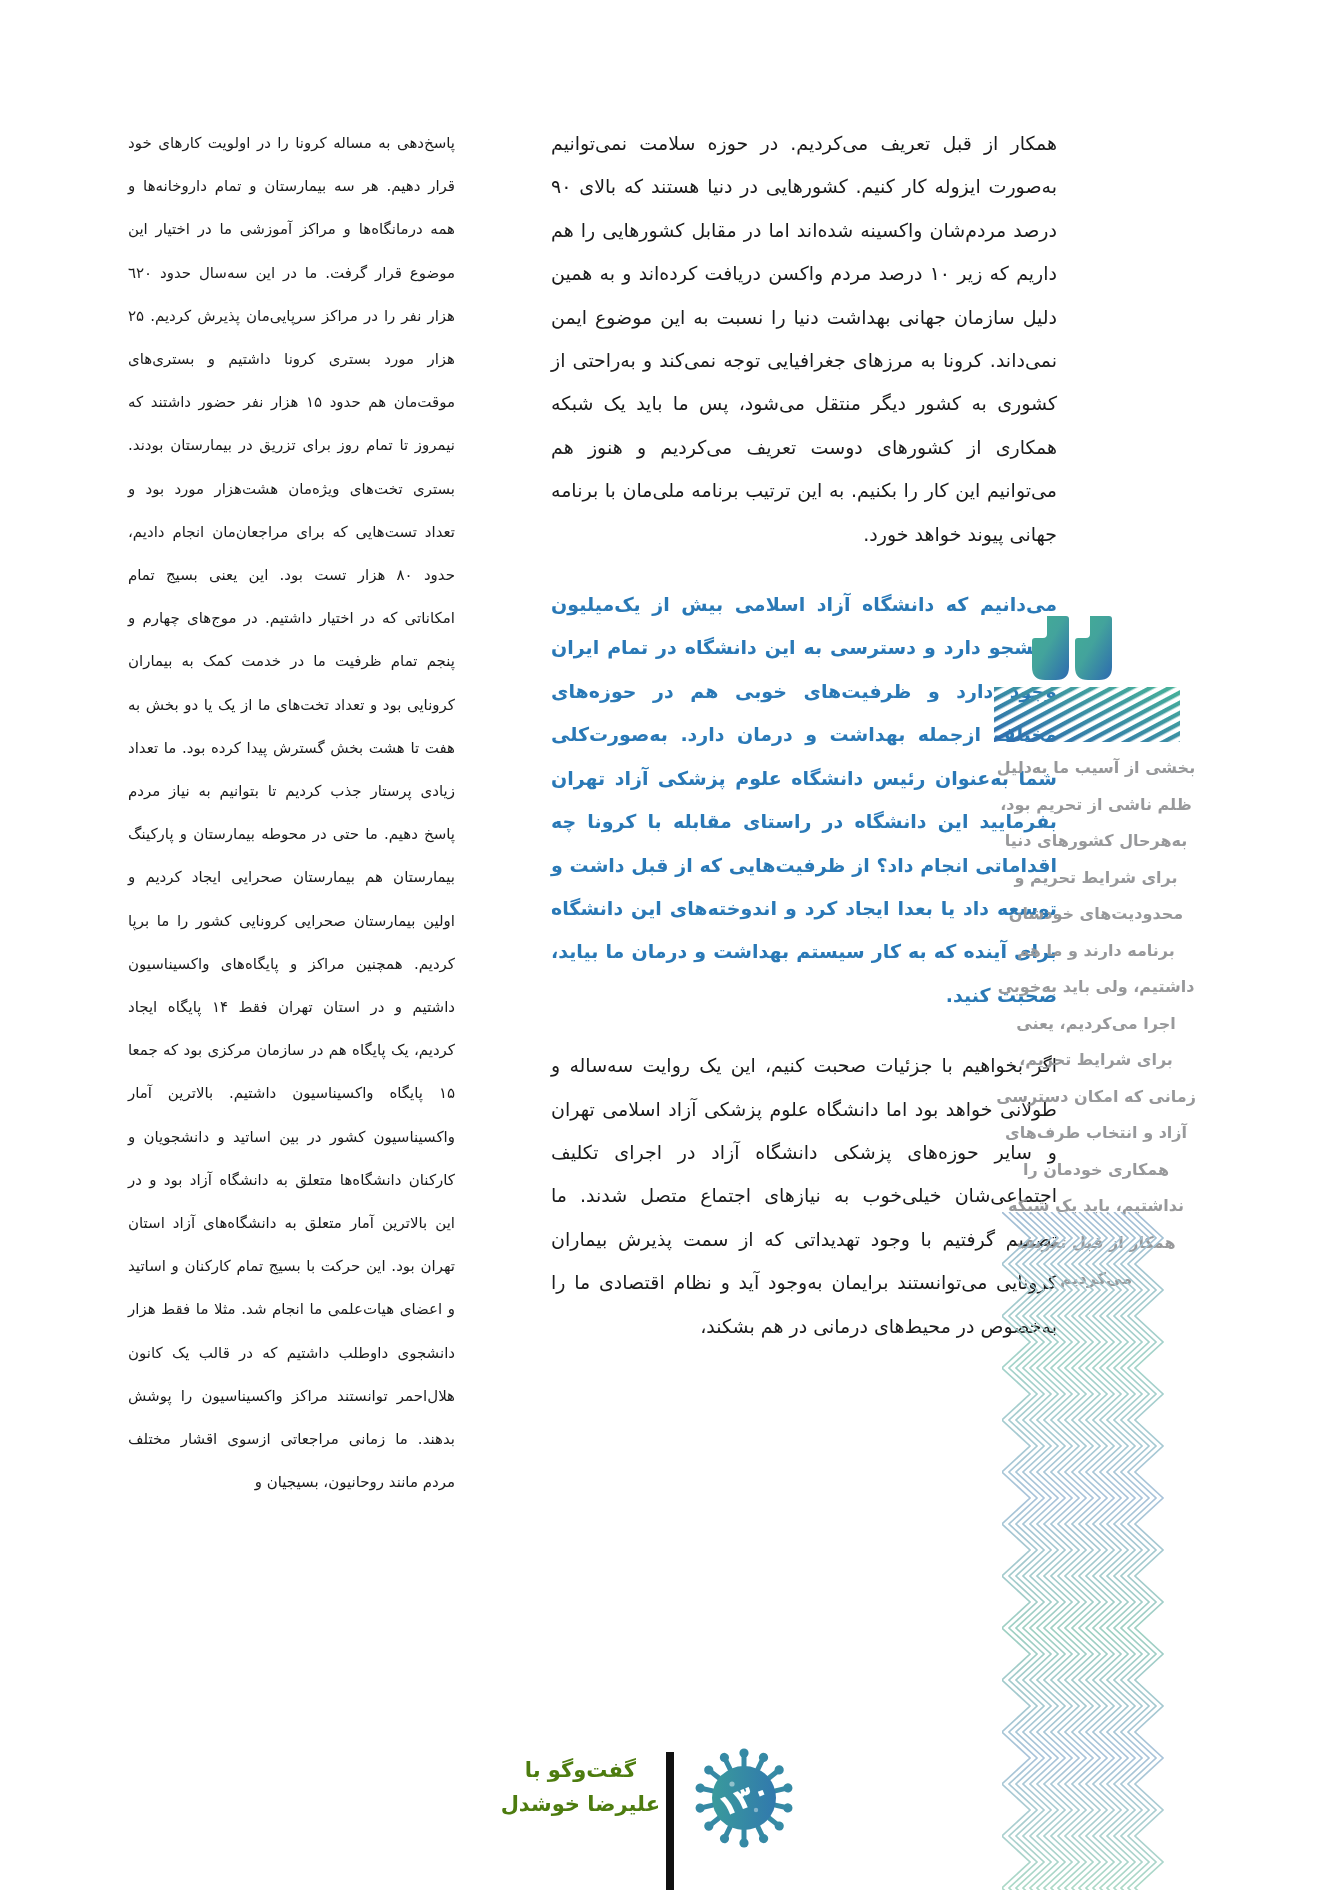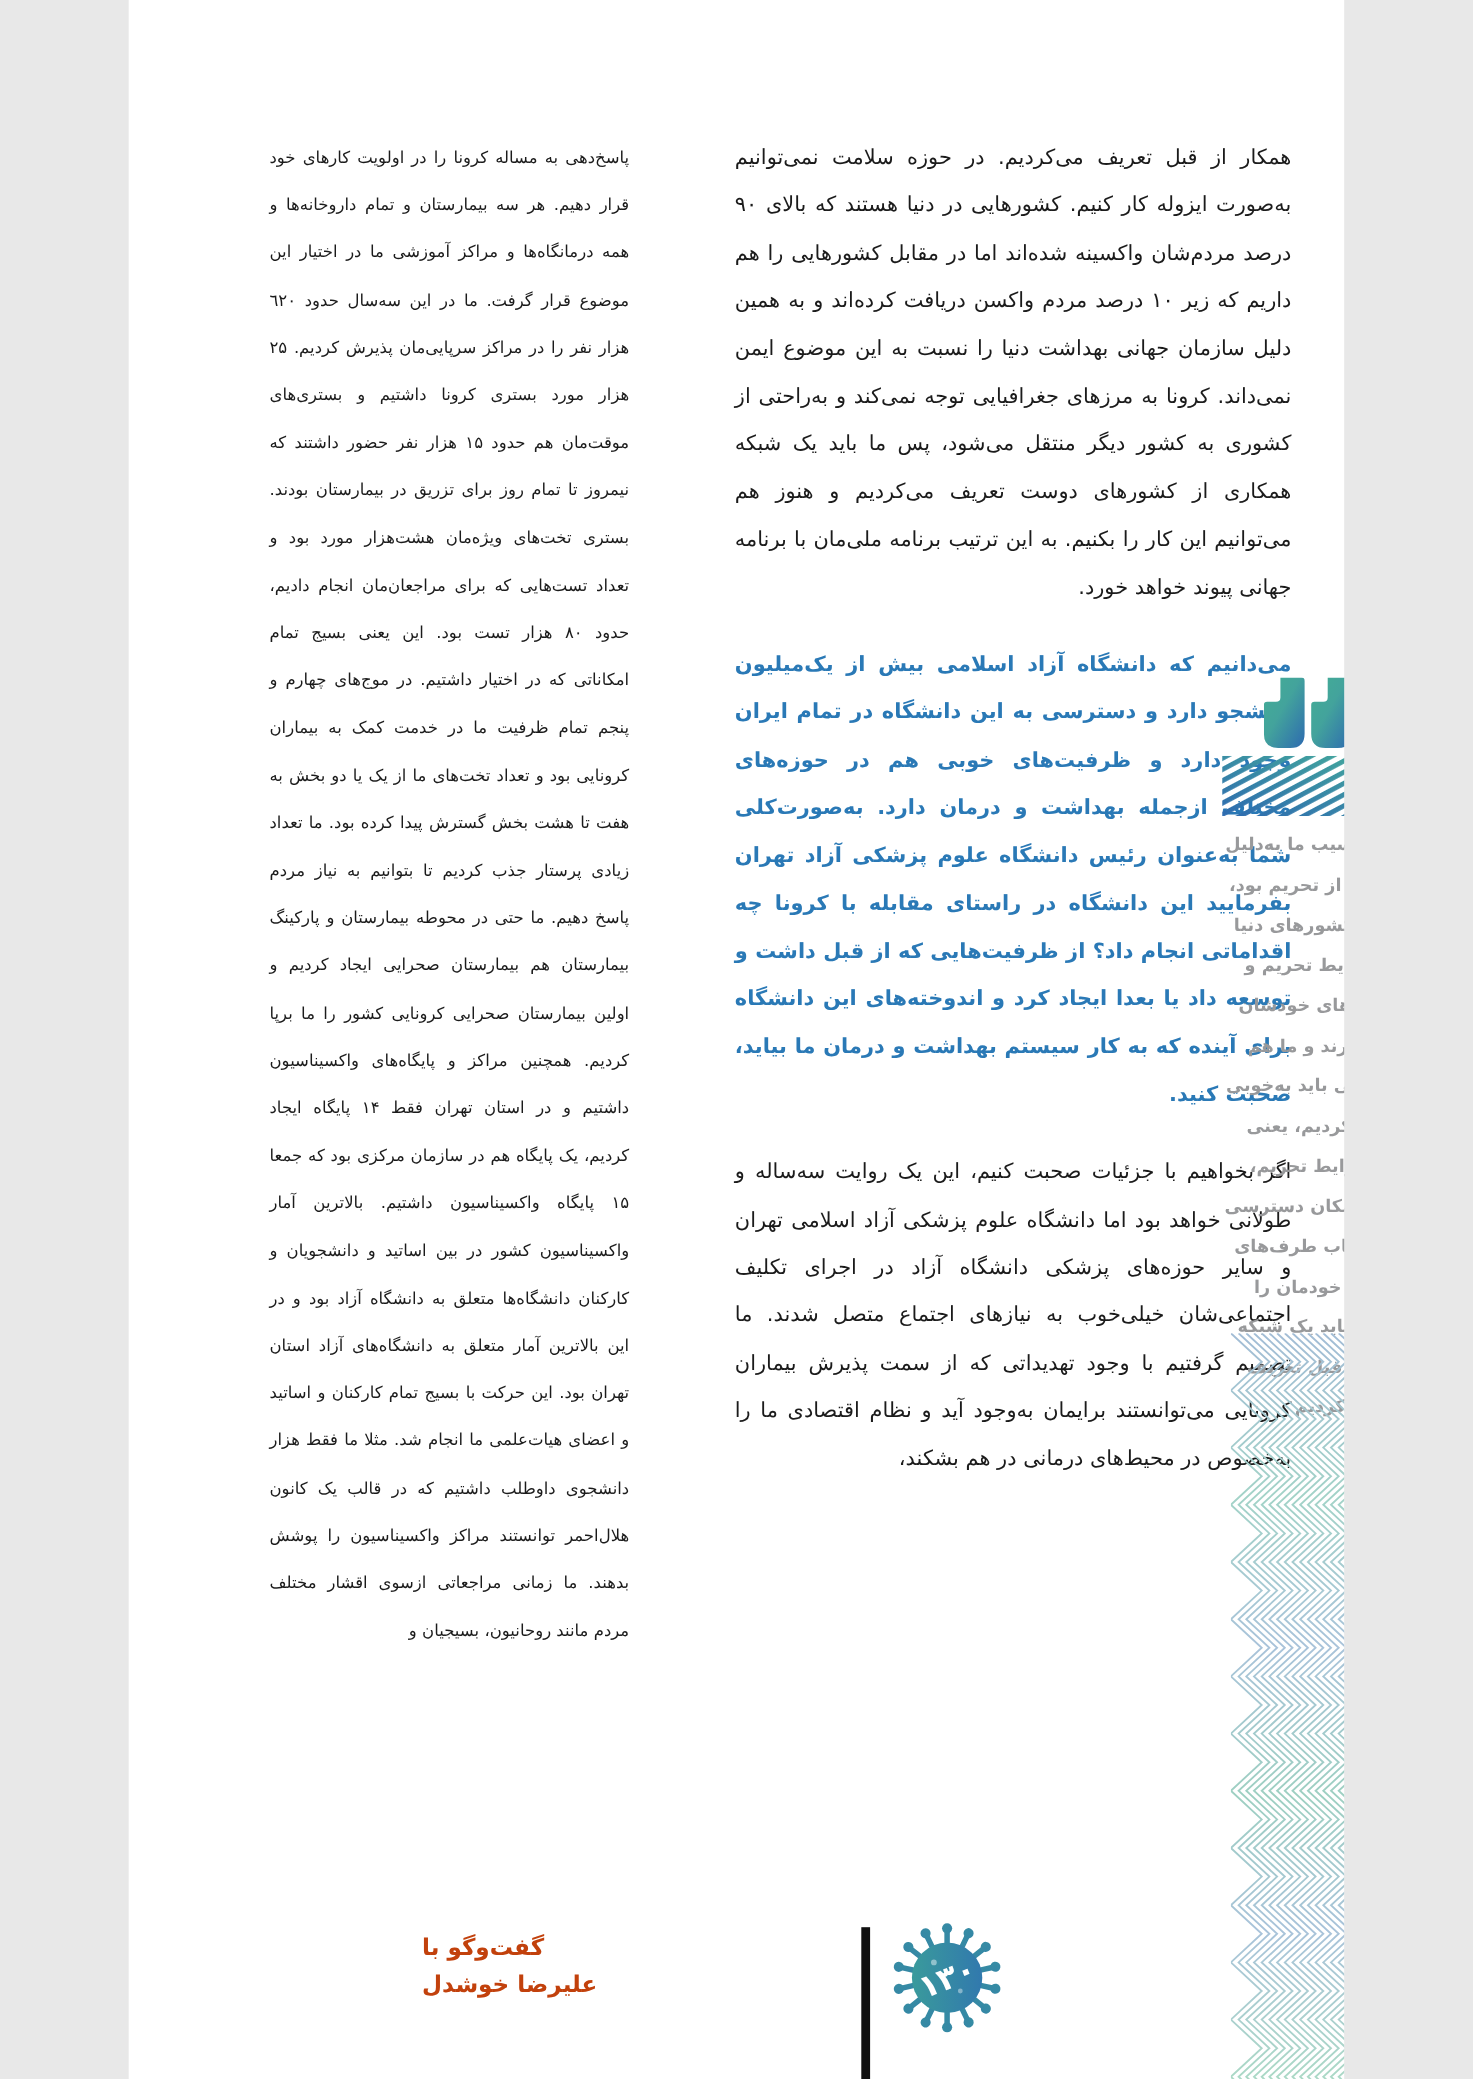--- a/index.html
+++ b/index.html
@@ -1,38 +1,38 @@
 <!DOCTYPE html>
 <html lang="fa"><head>
 <meta charset="utf-8">
 <style>
   html,body{margin:0;padding:0;background:#e8e8e8;}
   .page{
-    position:relative;width:1105px;height:1890px;background:#ffffff;
+    position:relative;width:1339px;height:1890px;background:#ffffff;
     overflow:hidden;font-family:"DejaVu Sans",sans-serif;margin:0 auto;
   }
   
   .col{position:absolute;direction:rtl;text-align:justify;color:#1b1b1b;}
   .col p{margin:0;padding:0;}
   .col-left{left:128px;top:122px;width:327px;font-size:15px;line-height:43.2px;}
   .col-right{left:510px;top:122px;width:506px;font-size:19px;line-height:43.4px;margin-left:41px;}
   .col-right p.question{color:#2a79b6;font-weight:bold;margin-top:27px;margin-bottom:27px;}
   
   .quote-icon{position:absolute;left:1032px;top:616px;width:80px;height:64px;}
   .hatch{position:absolute;left:994px;top:687px;width:186px;height:55px;}
   .pull-quote{
     position:absolute;left:996px;top:750px;width:200px;
     direction:rtl;text-align:center;color:#98999b;font-weight:bold;
     font-size:16px;line-height:36.5px;
   }
   .chevrons{position:absolute;left:1002px;top:1212px;width:172px;height:678px;}
   
   .footer-caption{
-    position:absolute;right:679px;top:1753px;direction:rtl;text-align:left;
-    color:#c2410c;font-weight:bold;font-size:21px;line-height:34px;white-space:nowrap;
+    position:absolute;right:679px;top:1753px;direction:rtl;text-align:center;
+    color:#4d7c0f;font-weight:bold;font-size:21px;line-height:34px;white-space:nowrap;
   }
   .footer-bar{position:absolute;left:666px;top:1752px;width:8px;height:138px;background:#111;}
   .virus-wrap{position:absolute;left:688px;top:1742px;width:112px;height:112px;}
   .virus-wrap svg{position:absolute;left:0;top:0;}
   .page-number{
     position:absolute;left:0;top:0;width:112px;height:112px;
     display:flex;align-items:center;justify-content:center;
     color:#ffffff;font-weight:bold;font-size:29px;
     transform:rotate(-22deg);direction:rtl;
   }

